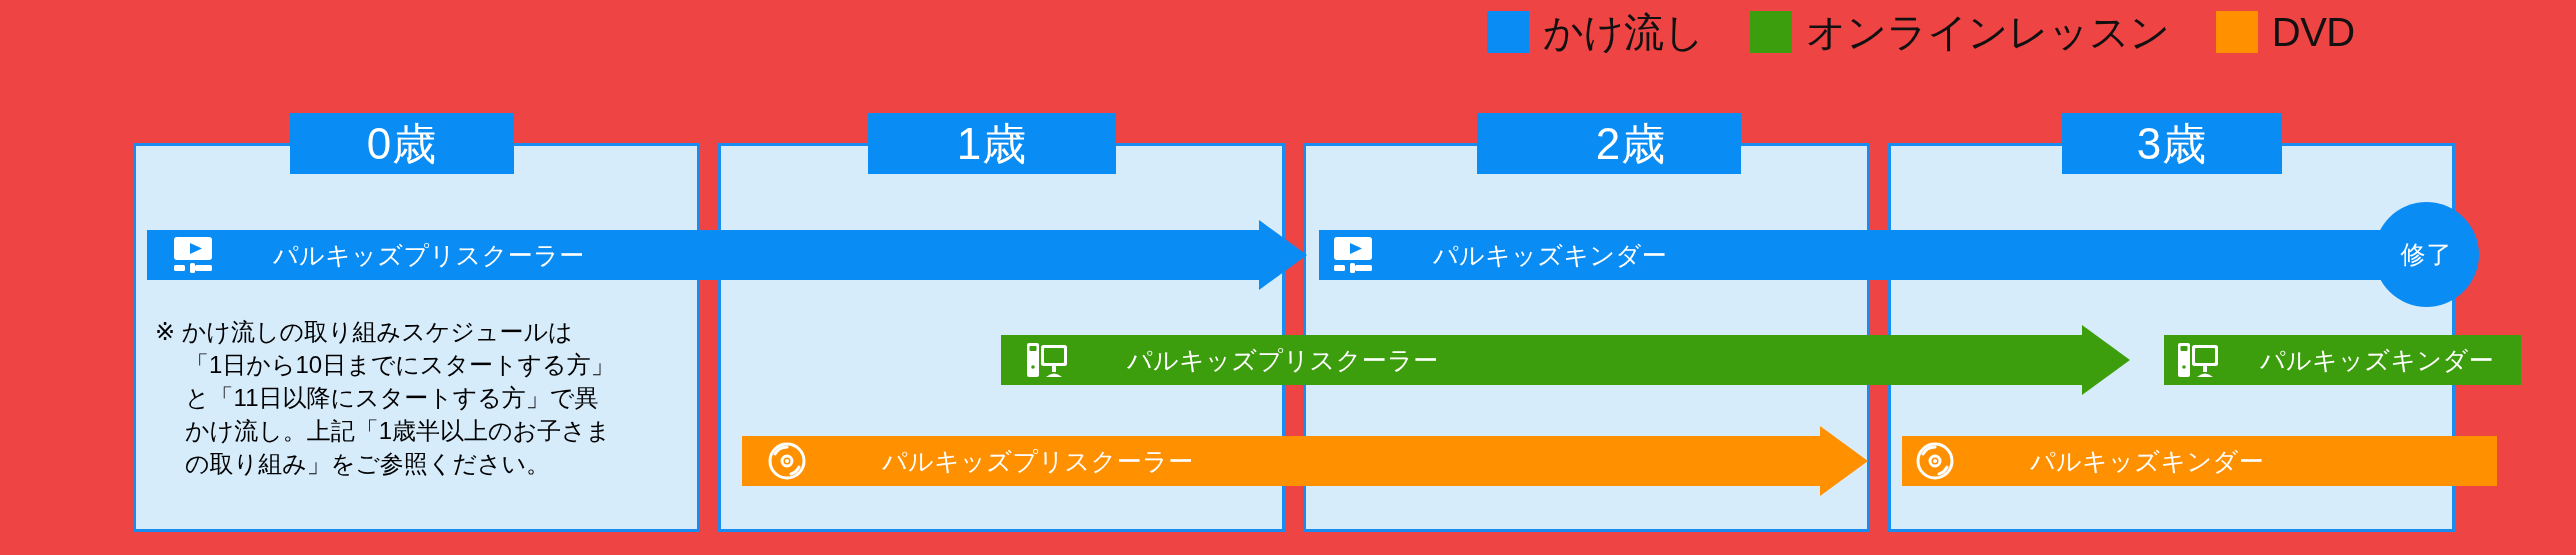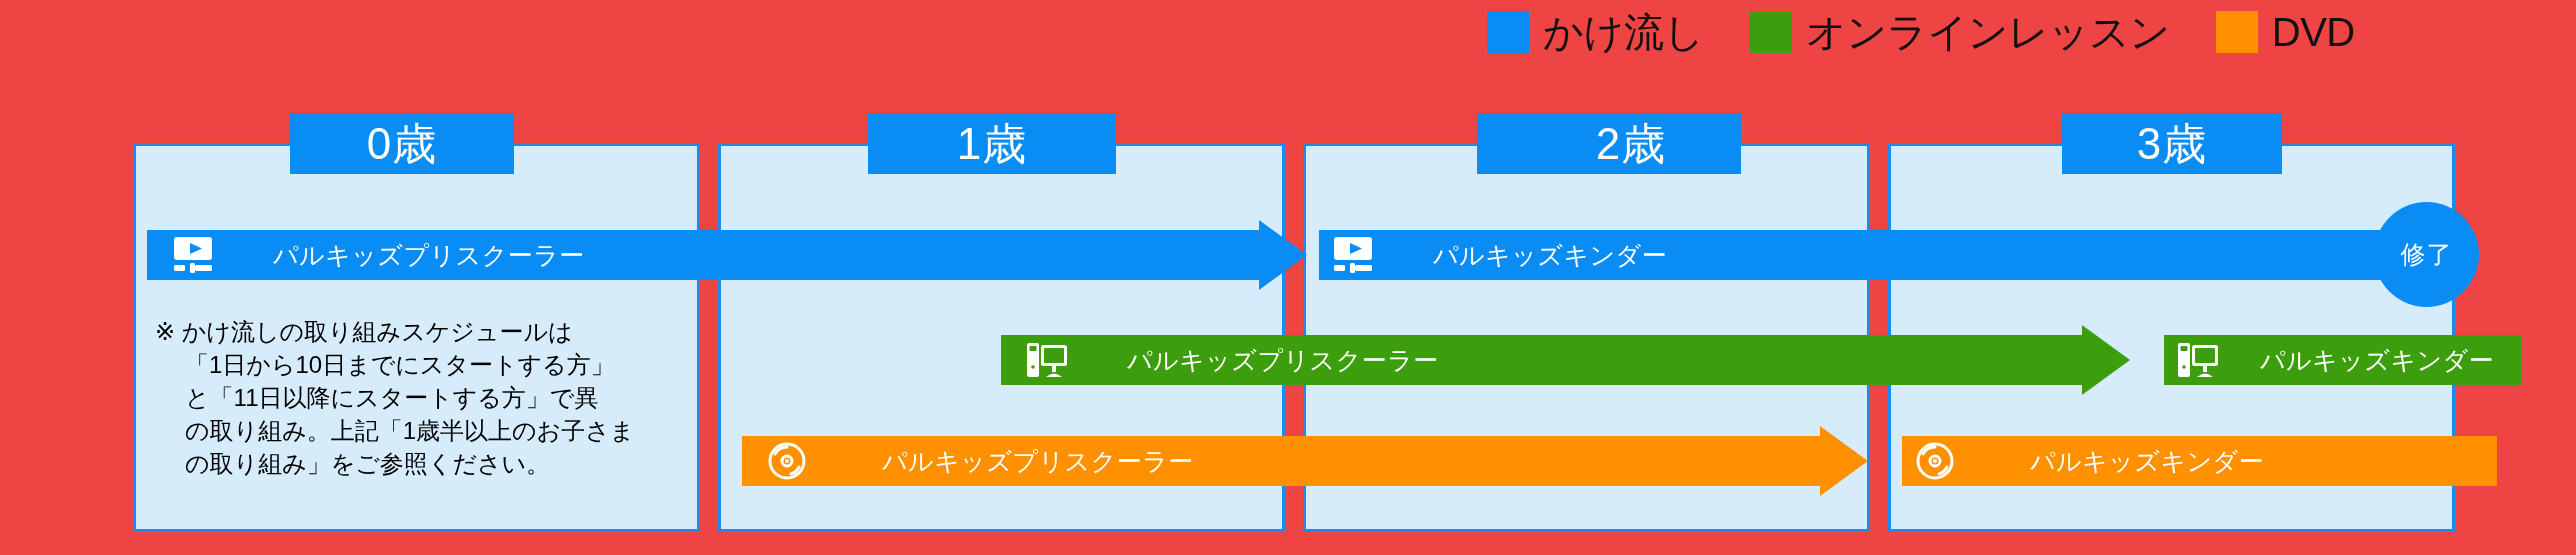--- a/index.html
+++ b/index.html
@@ -188,21 +188,21 @@
 
   <div class="age-badge" id="age0">0歳</div>
   <div class="age-badge" id="age1">1歳</div>
   <div class="age-badge" id="age2">2歳</div>
   <div class="age-badge" id="age3">3歳</div>
 
   <div class="note">
     <div class="note-line">※ かけ流しの取り組みスケジュールは</div>
     <div class="note-line indent">「1日から10日までにスタートする方」</div>
     <div class="note-line indent">と「11日以降にスタートする方」で異</div>
-    <div class="note-line indent">の取り組み。上記「1歳半以上のお子さま</div>
+    <div class="note-line indent">かけ流し。上記「1歳半以上のお子さま</div>
     <div class="note-line indent">の取り組み」をご参照ください。</div>
   </div>
 
   <div class="row" id="row-stream">
 
     <div>
       <div class="seg-body blue" style="left:147px; width:1112px;"></div>
       <div class="seg-head blue-head" style="left:1259px;"></div>
       <div class="bar" style="left:159px; width:1101px;">
         <span class="bar-icon">

